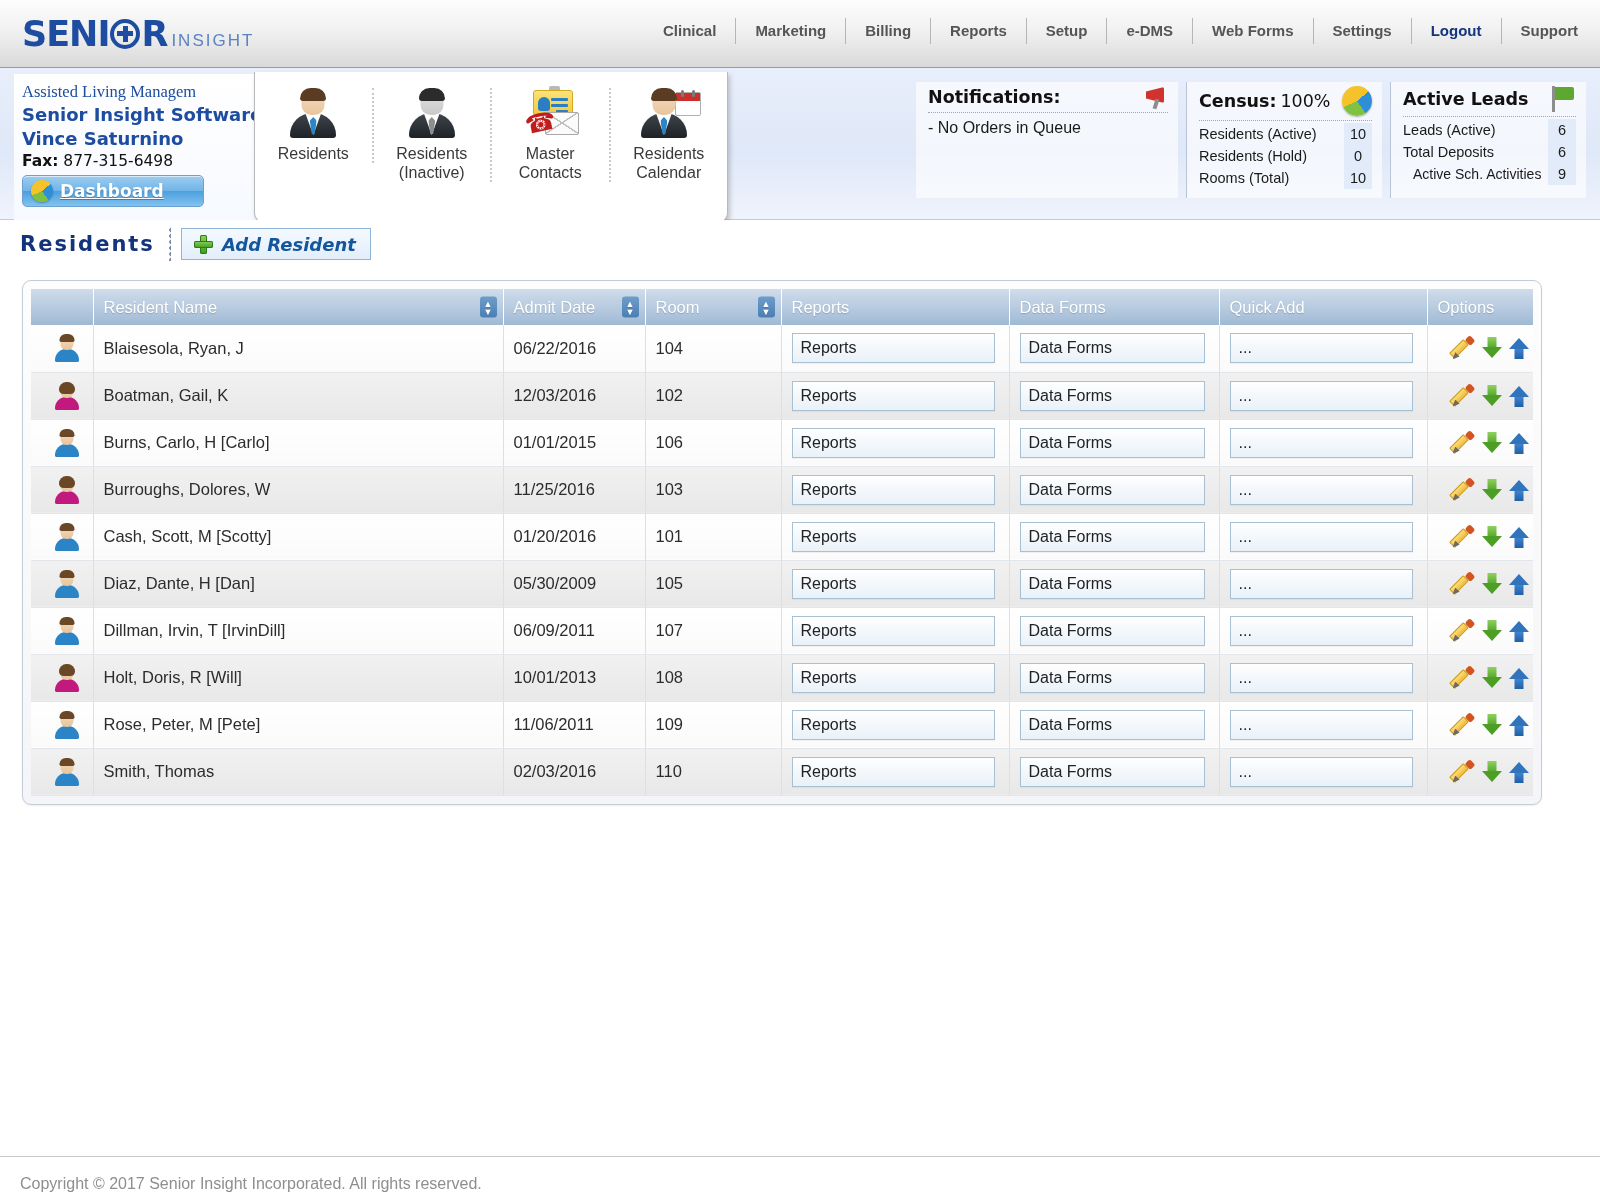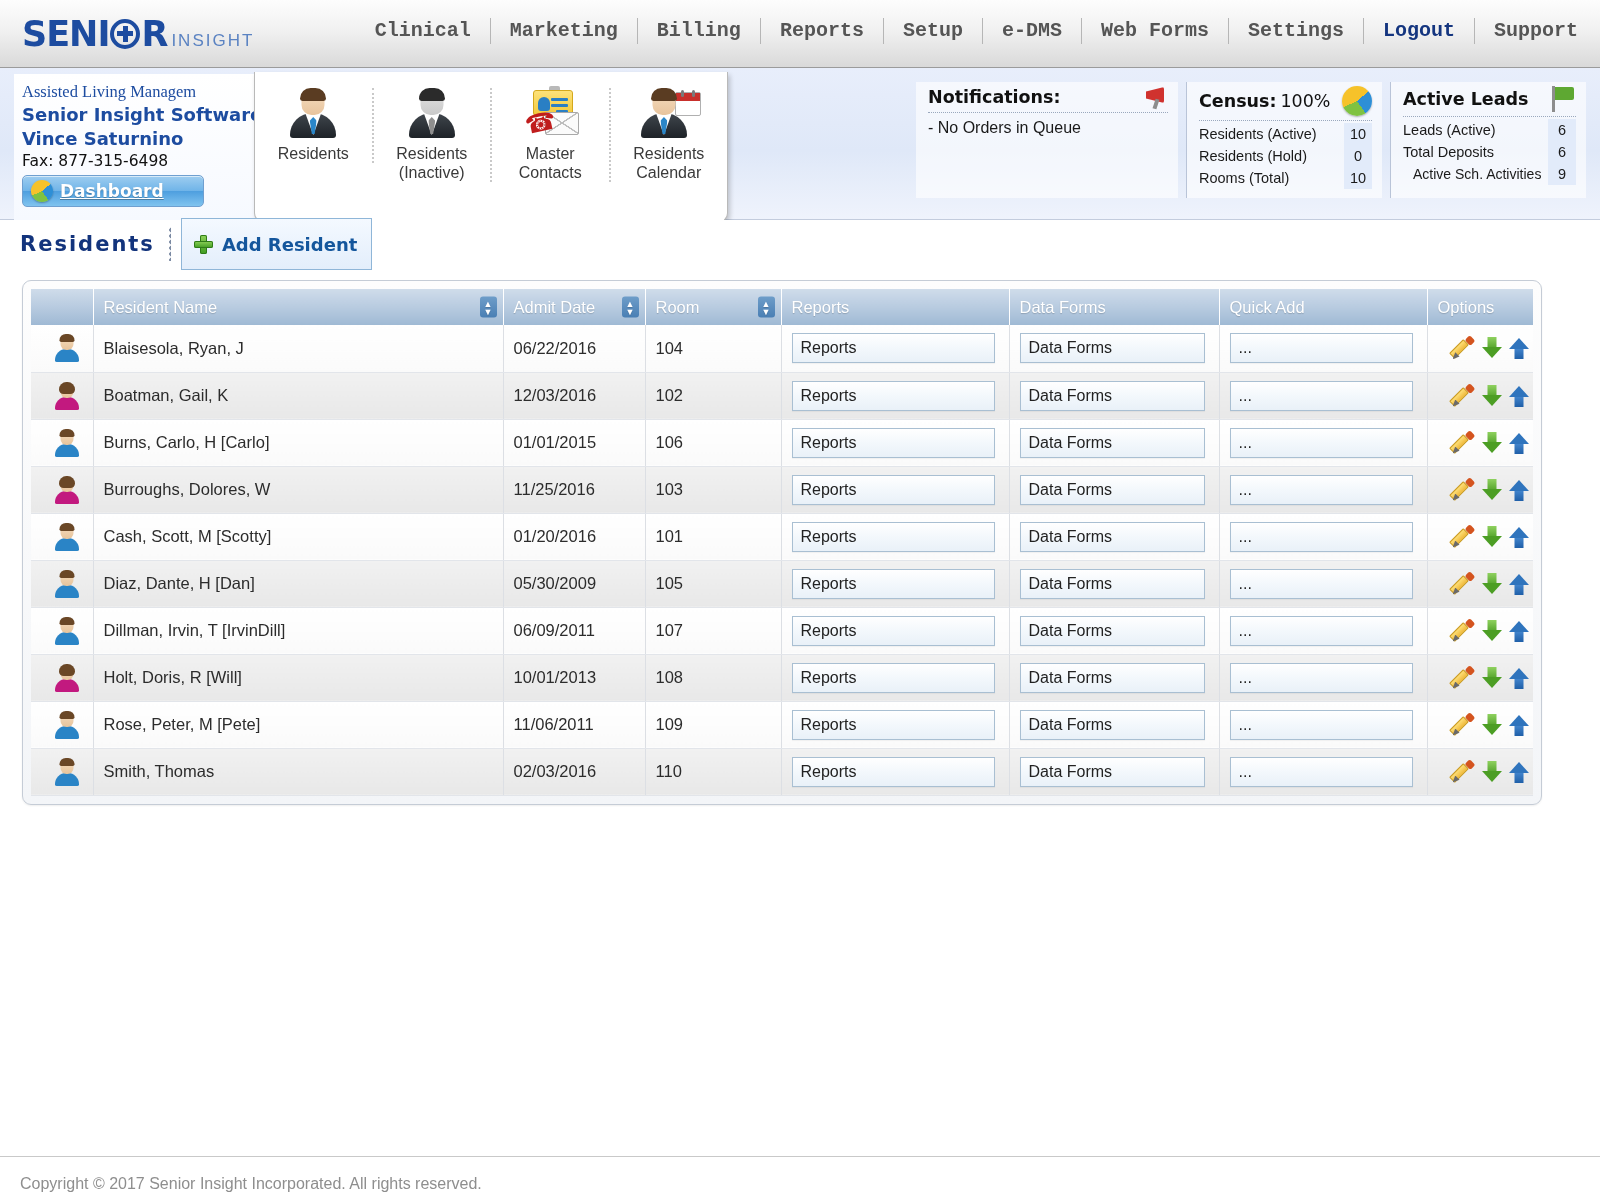--- a/index.html
+++ b/index.html
@@ -53,22 +53,22 @@
     color: #5b83c2;
     margin-left: 4px;
   }
 
   .mainnav {
     position: absolute; right: 16px; top: 0;
     height: 61px;
     display: flex; align-items: center;
   }
   .mainnav .navitem {
-    font-family: Liberation Mono, monospace;
-    font-size: 20px;
+    font-family: Liberation Sans, sans-serif;
+    font-size: 15px;
     font-weight: bold;
     color: #555555;
     padding: 0 19px;
     line-height: 26px;
     border-right: 1px solid #b6b6b6;
     cursor: pointer;
     white-space: nowrap;
   }
   .mainnav .navitem:last-child { border-right: none; padding-right: 6px; }
   .mainnav .navitem.accent { color: #14357f; }
@@ -101,21 +101,21 @@
     white-space: nowrap;
     line-height: 22px;
     margin-top: 2px;
   }
   .org-fax {
     font-family: "DejaVu Sans", sans-serif;
     font-size: 15.5px;
     color: #111;
     margin-top: 2px;
   }
-  .org-fax b { font-weight: normal; }
+  .org-fax b { font-weight: bold; }
   .dashbtn {
     margin-top: 5px;
     width: 182px; height: 32px;
     border: 1px solid #6f9fd0;
     border-radius: 5px;
     background: linear-gradient(to bottom, #9ecdf0 0%, #6fb4e8 50%, #4e9fdf 51%, #80c3ef 100%);
     display: flex; align-items: center; gap: 7px;
     padding-left: 8px;
     cursor: pointer;
     box-shadow: inset 0 1px 0 rgba(255,255,255,.6);
@@ -338,26 +338,27 @@
     font-size: 21px;
     letter-spacing: 2px;
     color: #13347c;
   }
   .vdots {
     width: 2px; height: 34px; margin: 0 10px 0 14px;
     background-image: radial-gradient(#7b8aa3 1px, transparent 1.3px);
     background-size: 3px 6px;
   }
   .addbtn {
-    height: 52px;
+    height: 32px;
     border: 1px solid #8fb6d8;
     background: linear-gradient(to bottom,#f4f9ff 0%, #e3eefb 100%);
     display: flex; align-items: center; gap: 9px;
     padding: 0 14px 0 12px;
     cursor: pointer;
+    font-style: italic;
   }
   .addbtn .plus {
     position: relative; width: 19px; height: 19px; flex: none;
   }
   .addbtn .plus::before, .addbtn .plus::after {
     content: ""; position: absolute;
     background: linear-gradient(to bottom,#8ed25a,#3f9c20);
     border-radius: 2px;
     box-shadow: 0 0 0 1px #2f7a18 inset;
   }

